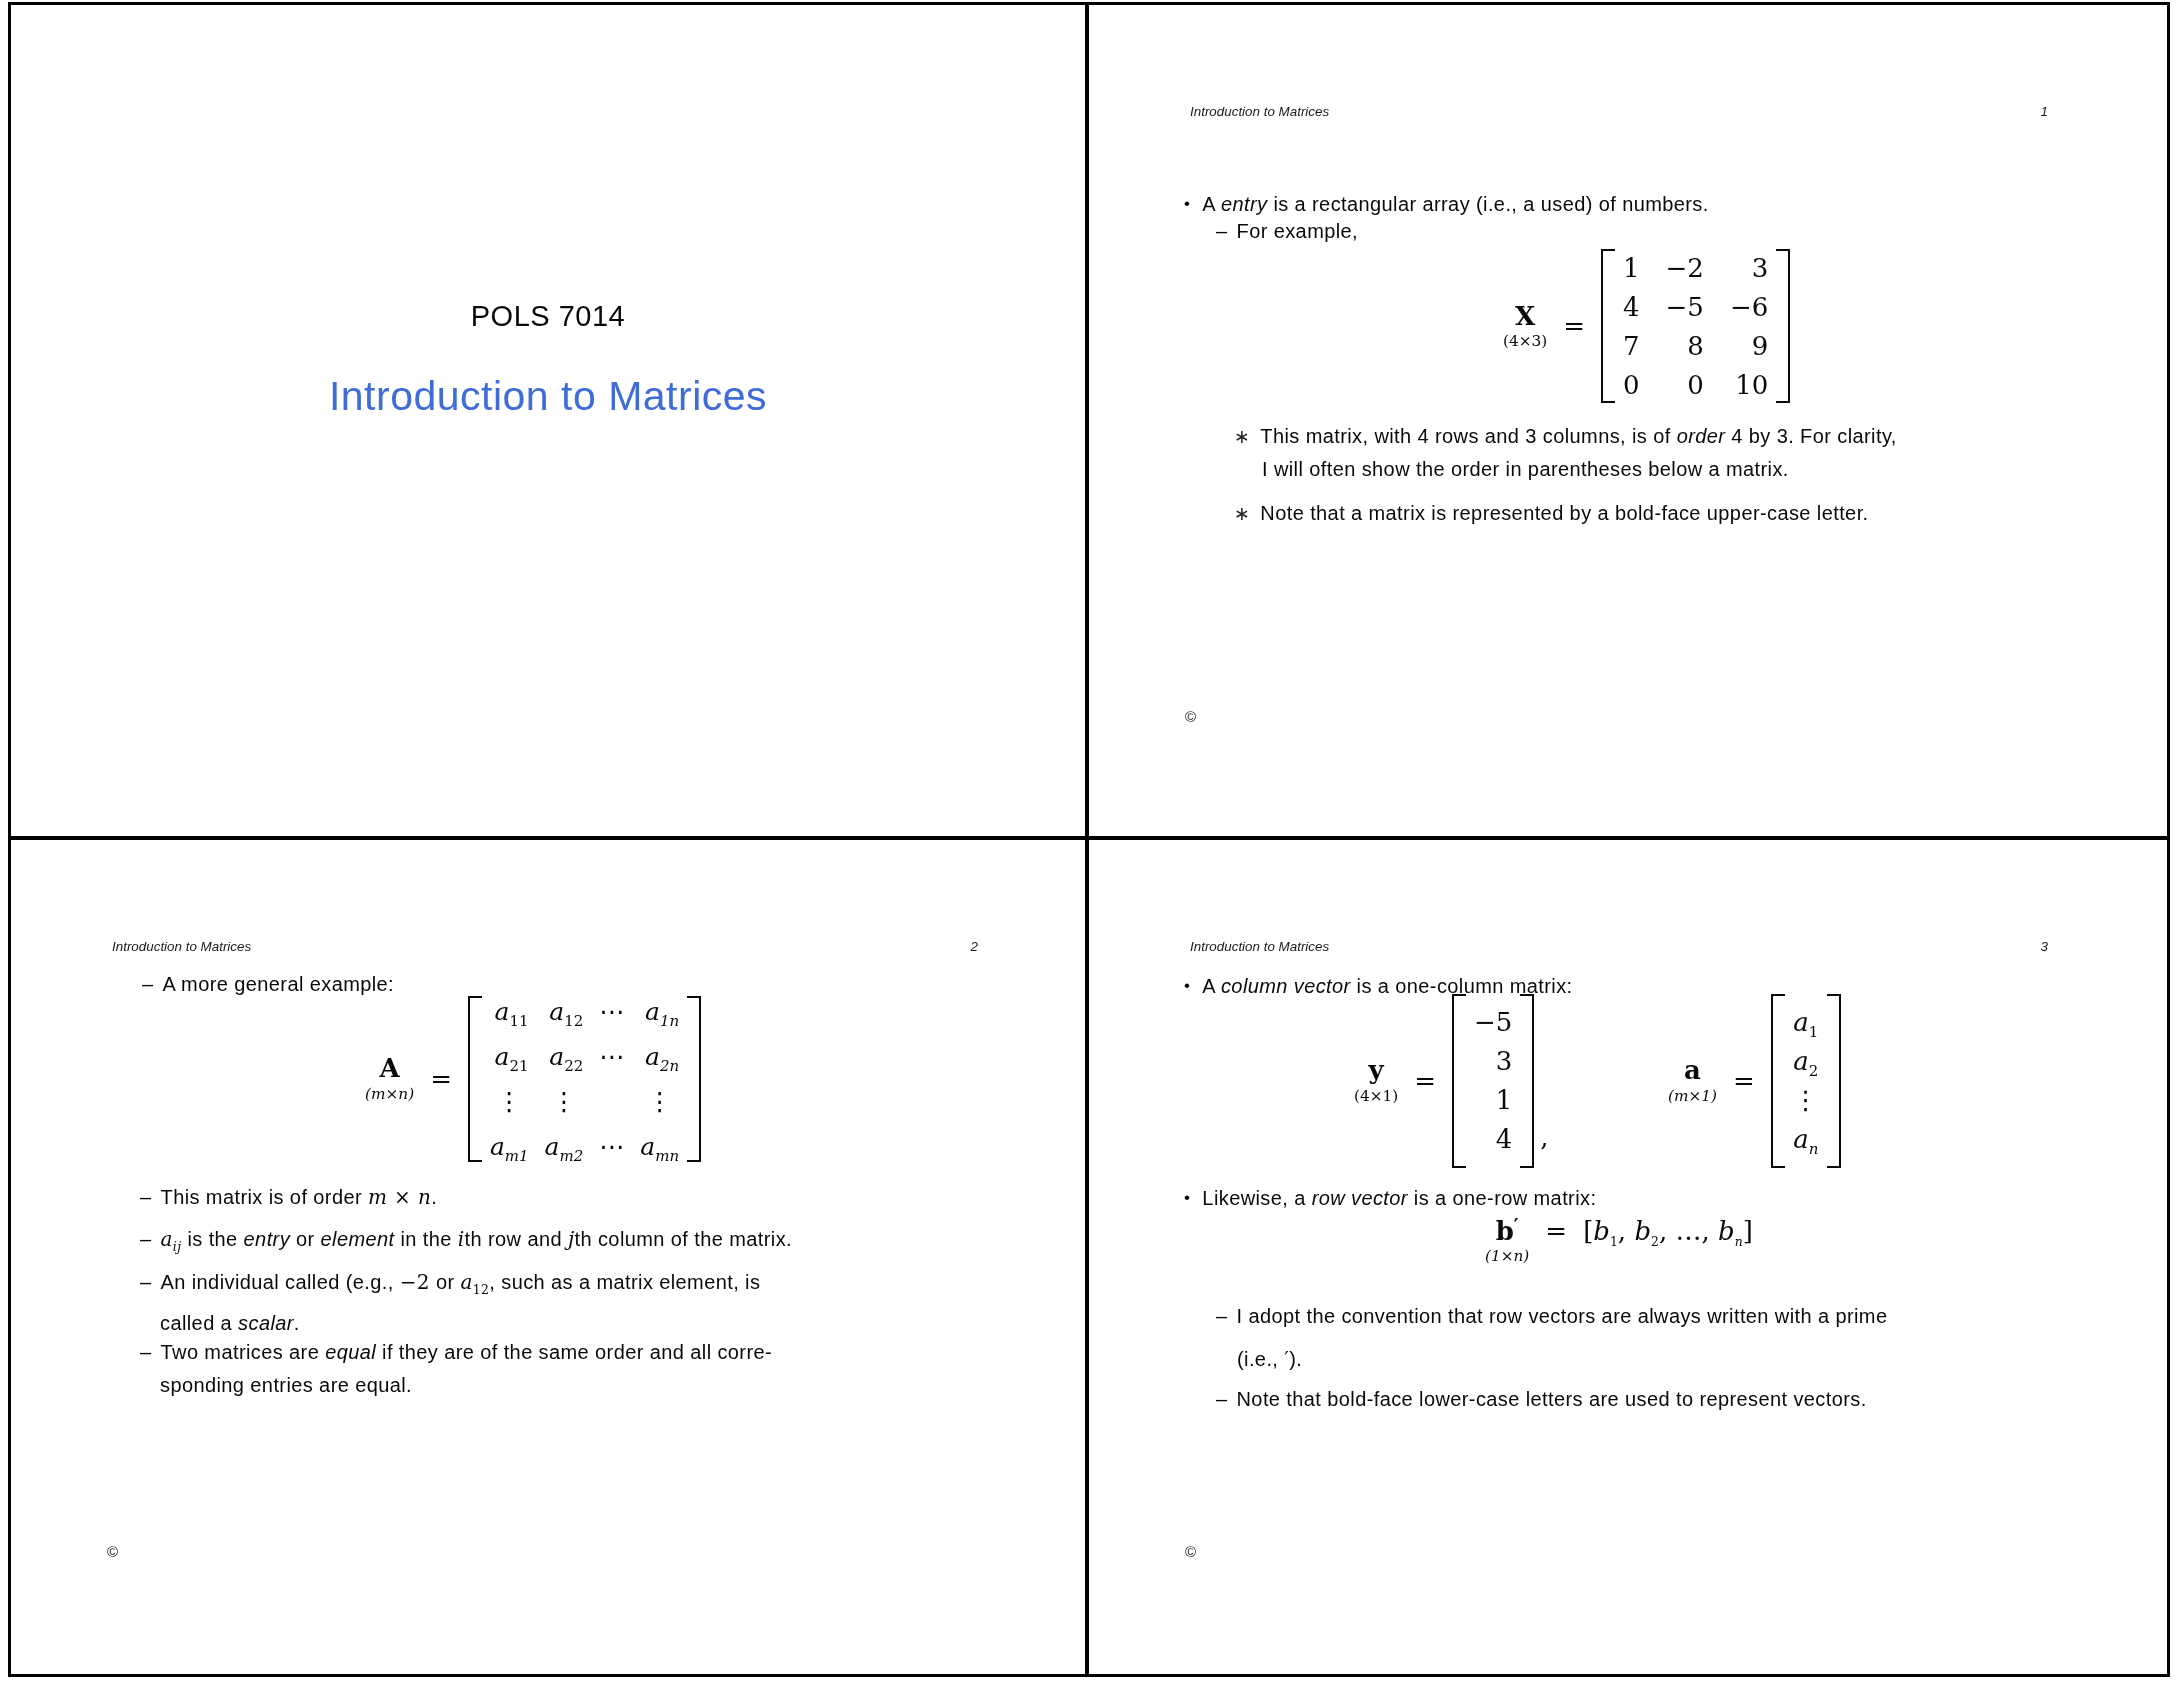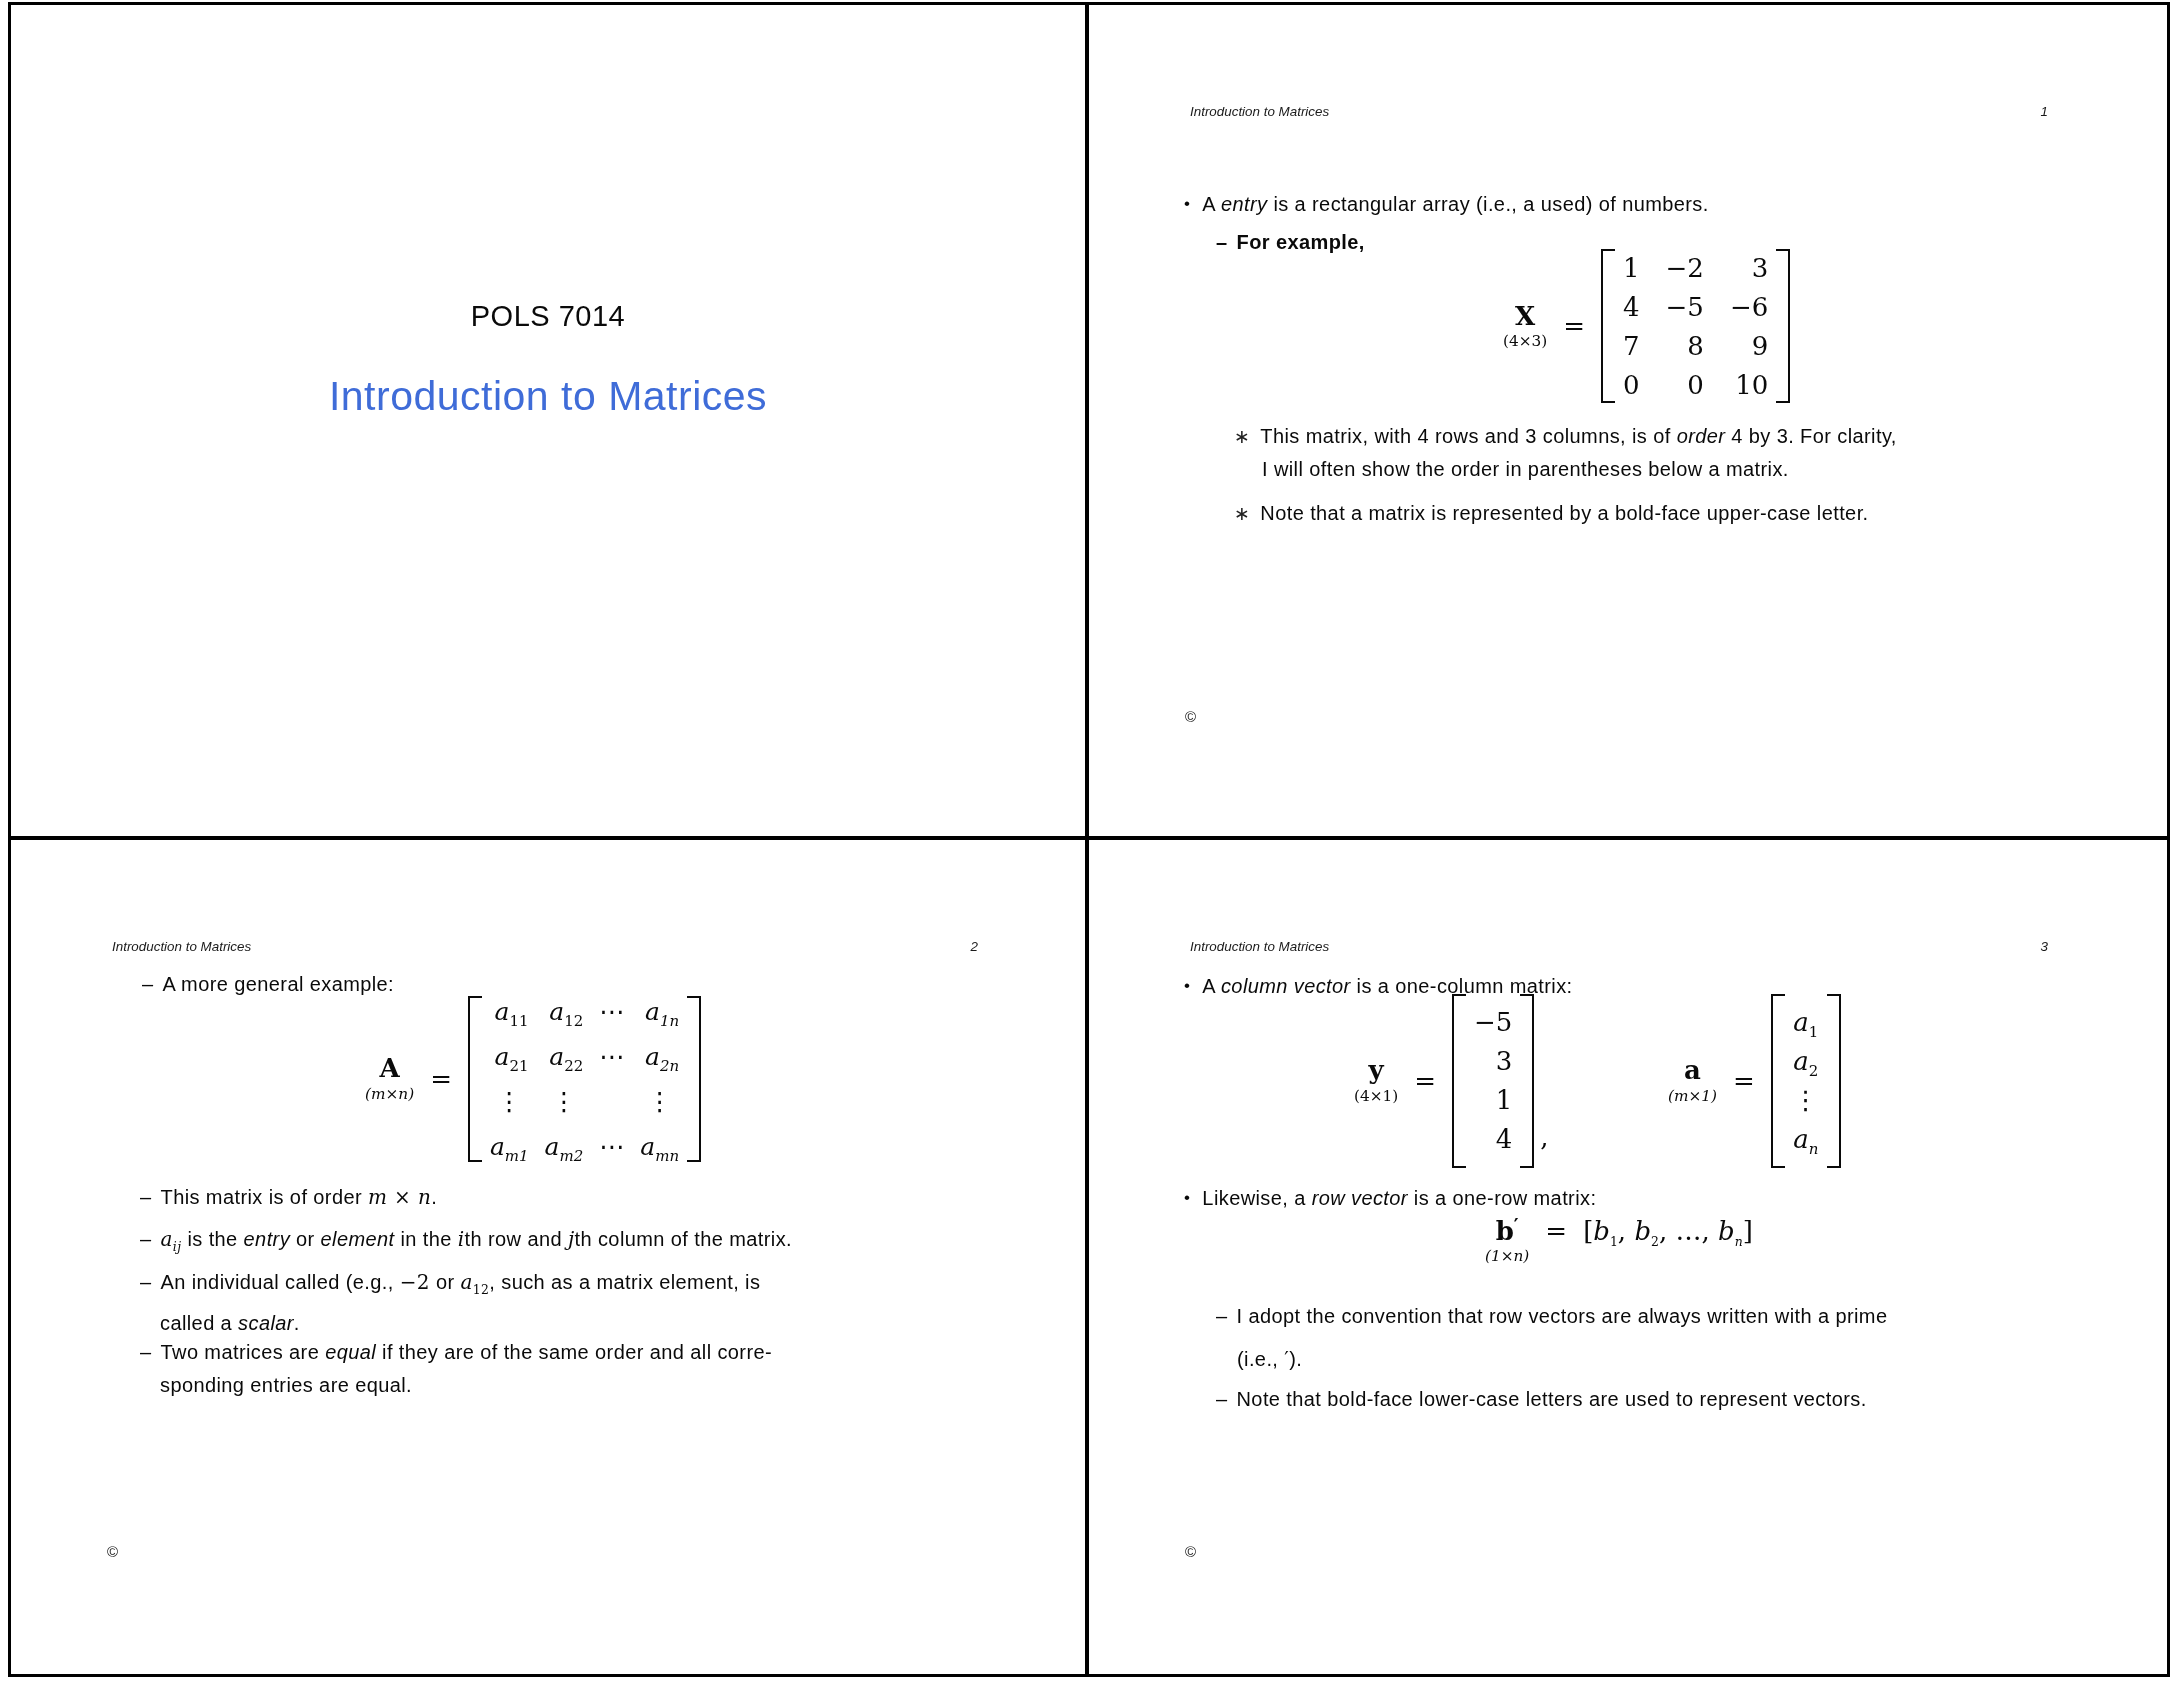--- a/index.html
+++ b/index.html
@@ -77,21 +77,21 @@
   </div>
 
   <div class="slide s2">
     <div class="hd">Introduction to Matrices</div>
     <div class="pg" style="right:119px;">1</div>
 
 
     <div class="li" style="left:95px;top:188px;">
       <span class="mk bullet">•</span><span>A </span><span class="em">entry</span><span> is a rectangular array (i.e., a used) of numbers.</span>
     </div>
-    <div class="li" style="left:127px;top:226px;font-weight:bold;">
+    <div class="li" style="left:127px;top:215px;">
       <span class="mk dash">–</span><span>For example,</span>
     </div>
 
     <div class="mx" style="left:414px;top:244px;height:154px;">
       <span class="lblstack">
         <span class="msym">X</span>
         <span class="mord">(4×3)</span>
       </span>
       <span class="meq">=</span>
       <span class="brk l"></span>

